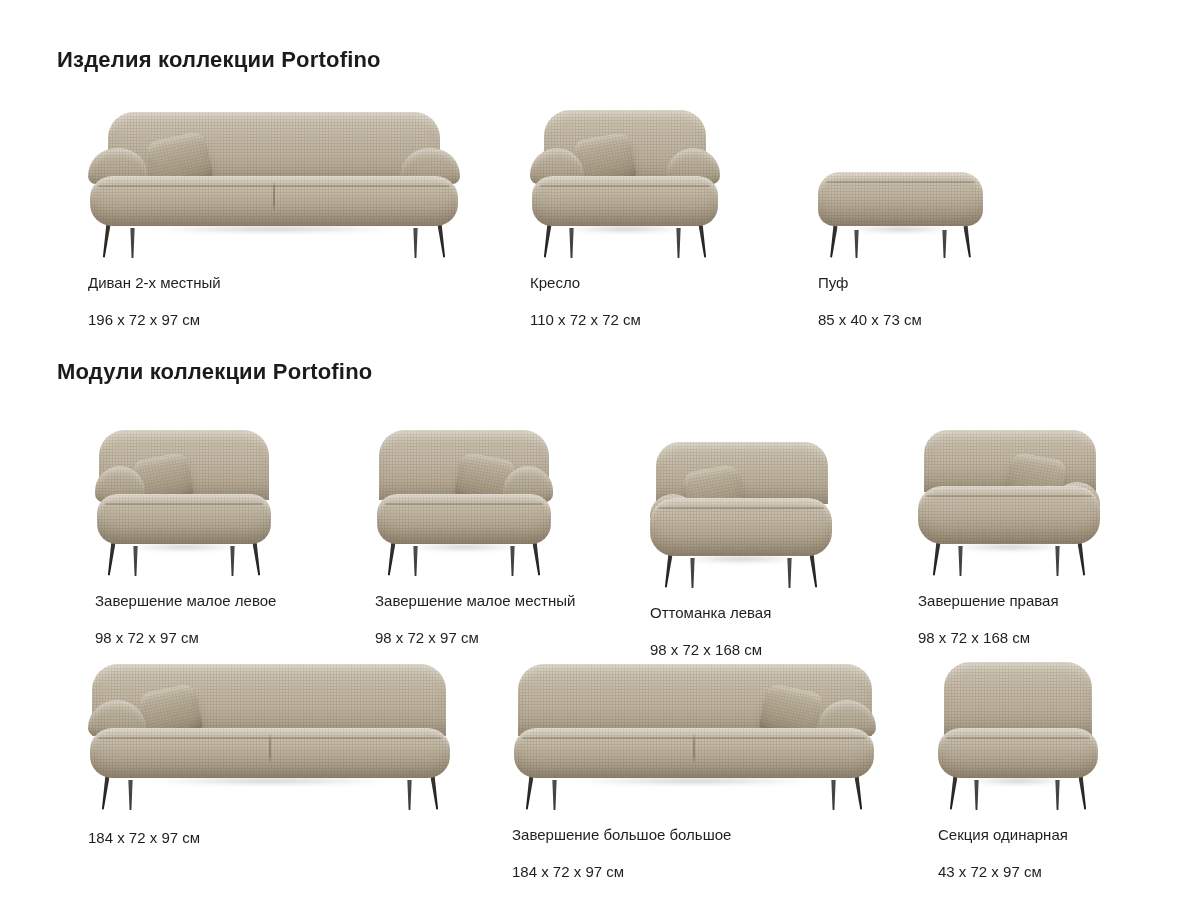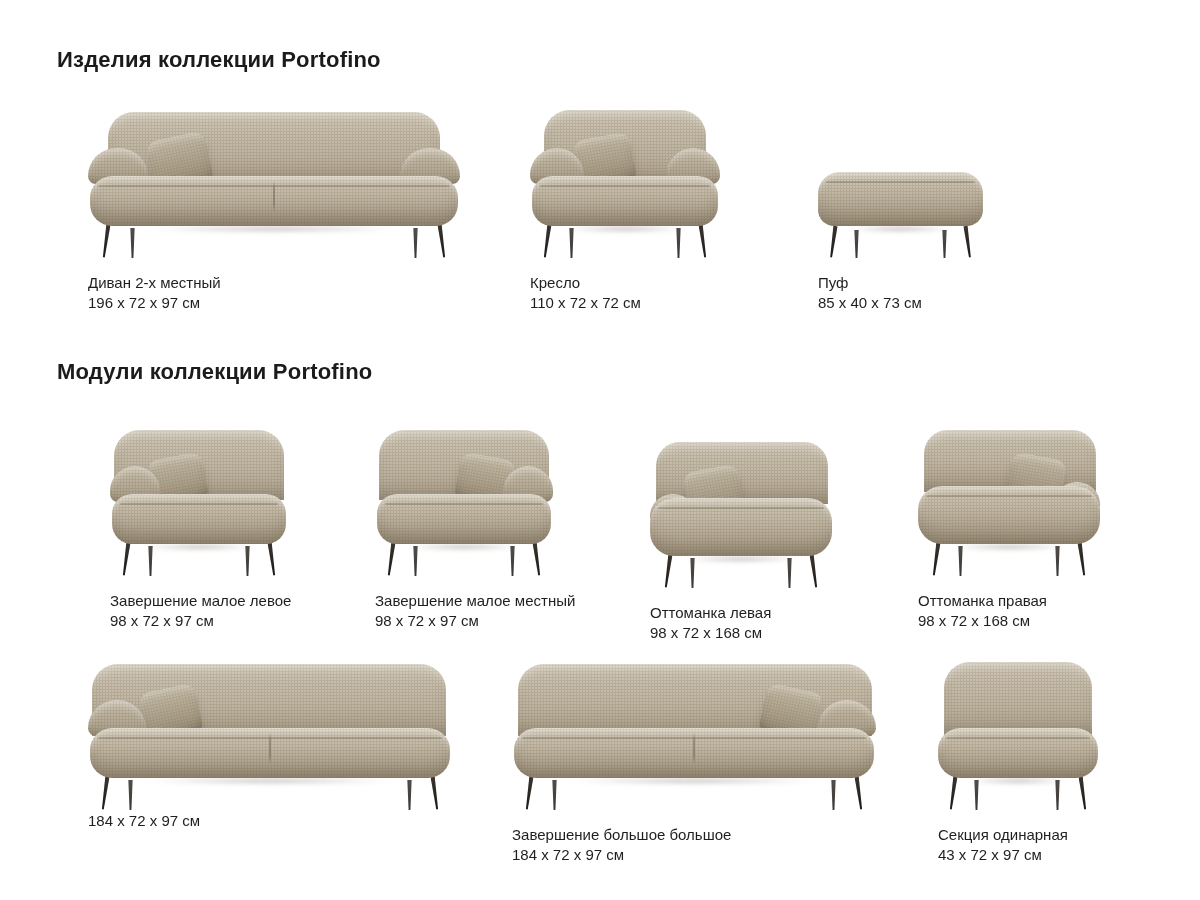--- a/index.html
+++ b/index.html
@@ -48,21 +48,21 @@
     background:linear-gradient(rgba(96,86,68,0), rgba(96,86,68,.45) 25%, rgba(96,86,68,.45) 75%, rgba(96,86,68,0));}
   .leg{position:absolute;bottom:0;width:9px;z-index:1;
     background:linear-gradient(180deg,#3a3530,#1d1a18);
     clip-path:polygon(26% 0, 74% 0, 60% 100%, 40% 100%);
     transform-origin:top center;}
   .leg.back-leg{opacity:.88;}
   .ushadow{position:absolute;left:10px;right:10px;bottom:24px;height:10px;z-index:0;
     background:radial-gradient(50% 50% at 50% 50%, rgba(58,50,38,.3), rgba(58,50,38,0) 72%);
     filter:blur(2px);}
   .name{margin-top:16px;font-size:15px;font-weight:400;color:#1f1f1f;line-height:1.2;white-space:nowrap;}
-  .dims{margin-top:2px;font-size:15px;font-weight:400;color:#1f1f1f;line-height:1.2;white-space:nowrap;}
+  .dims{margin-top:19px;font-size:15px;font-weight:400;color:#1f1f1f;line-height:1.2;white-space:nowrap;}
 </style>
 </head>
 <body>
 
 <div class="canvas">
   <h2 class="section-title" style="left:57px;top:46px;">Изделия коллекции Portofino</h2>
   <div id="cards-0">
       <div class="card" style="left: 88px; top: 106px; width: 372px;">
         <div class="fig" style="height: 152px;">
           <div class="furn" style="width: 372px; height: 152px;">
@@ -117,21 +117,21 @@
             </div>
           </div>
         </div>
         <div class="name">Пуф</div>
         <div class="dims">85 x 40 x 73 см</div>
       </div>
     </div>
 
   <h2 class="section-title" style="left:57px;top:358px;">Модули коллекции Portofino</h2>
   <div id="cards-1">
-      <div class="card" style="left: 110px; top: 424px; width: 178px;">
+      <div class="card" style="left: 95px; top: 424px; width: 178px;">
         <div class="fig" style="height: 152px;">
           <div class="furn" style="width: 178px; height: 152px;">
             <div class="ushadow"></div>
             <div class="leg" style="left: 14px; height: 34px; transform: rotate(8deg);"></div>
             <div class="leg back-leg" style="left: 36px; height: 30px;"></div>
             <div class="leg" style="left: 155px; height: 34px; transform: rotate(-8deg);"></div>
             <div class="leg back-leg" style="left: 133px; height: 30px;"></div>
             <div class="part fab back" style="left: 4px; top: 6px; width: 170px; height: 70px; border-radius: 26px 26px 0px 0px;"></div>
             <div class="part fab pillow" style="left: 40px; top: 32px; width: 56px; height: 49px; transform: rotate(-10deg);"></div>
             <div class="part fab arm" style="left: 0px; top: 42px; width: 50px; height: 36px; border-radius: 25px 25px 8px 8px;"></div>
@@ -190,21 +190,21 @@
             <div class="leg" style="left: 157px; height: 34px; transform: rotate(-8deg);"></div>
             <div class="leg back-leg" style="left: 135px; height: 30px;"></div>
             <div class="part fab back" style="left: 6px; top: 6px; width: 172px; height: 62px; border-radius: 24px 24px 0px 0px;"></div>
             <div class="part fab pillow" style="left: 90px; top: 32px; width: 56px; height: 49px; transform: rotate(10deg);"></div>
             <div class="part fab arm" style="left: 136px; top: 58px; width: 46px; height: 30px; border-radius: 23px 23px 8px 8px;"></div>
             <div class="part fab seat" style="left: 0px; top: 62px; width: 182px; height: 58px; border-radius: 24px;">
               <div class="hseam"></div>
             </div>
           </div>
         </div>
-        <div class="name">Оттоманка правая</div>
+        <div class="name">Завершение правая</div>
         <div class="dims">98 x 72 x 168 см</div>
       </div>
       <div class="card" style="left: 88px; top: 658px; width: 364px;">
         <div class="fig" style="height: 152px;">
           <div class="furn" style="width: 364px; height: 152px;">
             <div class="ushadow"></div>
             <div class="leg" style="left: 15px; height: 34px; transform: rotate(8deg);"></div>
             <div class="leg back-leg" style="left: 38px; height: 30px;"></div>
             <div class="leg" style="left: 340px; height: 34px; transform: rotate(-8deg);"></div>
             <div class="leg back-leg" style="left: 317px; height: 30px;"></div>

